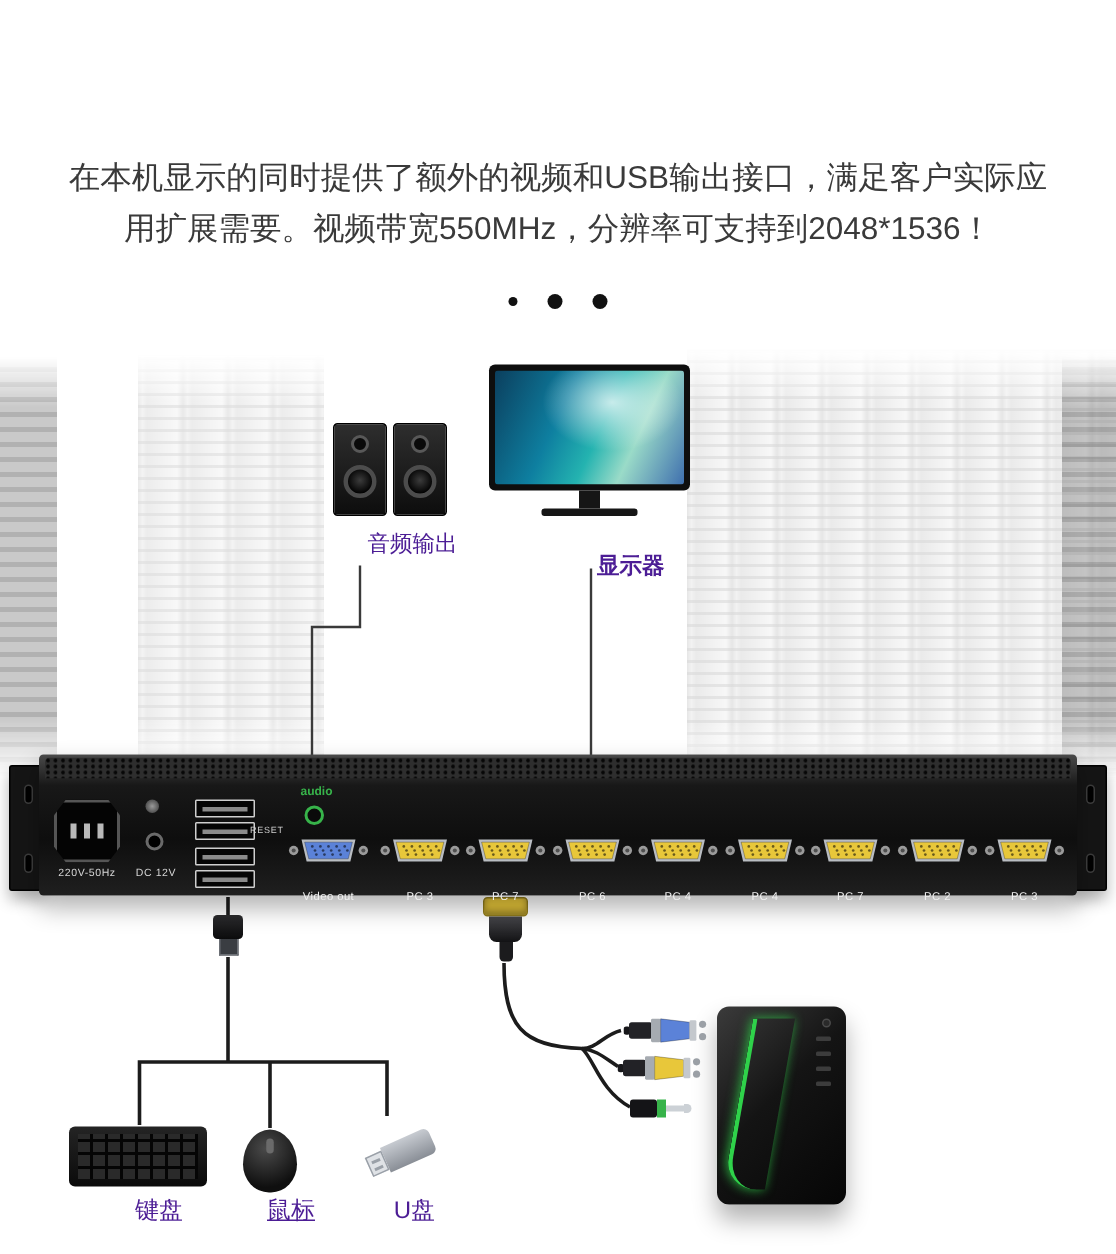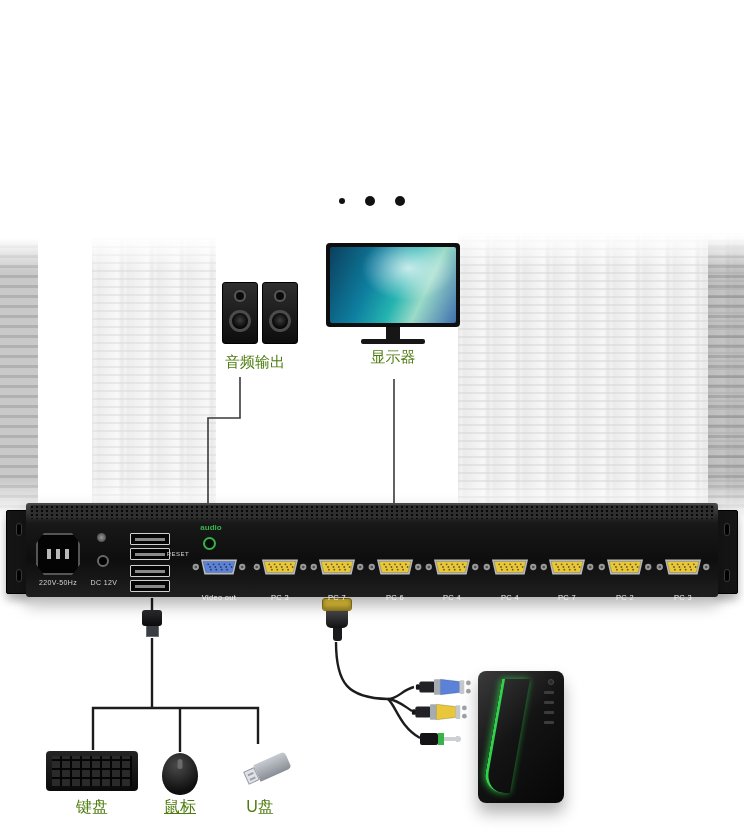--- a/index.html
+++ b/index.html
@@ -55,21 +55,21 @@
   
   .monitor{position:absolute;left:326px;top:243px;z-index:2;}
   .mon-frame{width:134px;height:84px;background:#0e0e0e;border-radius:4px;padding:4px;}
   .mon-screen{width:100%;height:100%;border-radius:2px;
     background:
       radial-gradient(ellipse at 62% 28%, rgba(255,255,255,.75), transparent 42%),
       linear-gradient(115deg,#0b3f5e 0%,#0e7fa0 35%,#24b3b0 55%,#9adbc8 72%,#3f6fae 100%);}
   .mon-neck{width:14px;height:12px;margin:0 auto;background:#161616;}
   .mon-base{width:64px;height:5px;margin:0 auto;background:#161616;border-radius:2px;}
 
-  .cap{position:absolute;text-align:center;font-size:15px;color:#4d7c0f;z-index:2;}
+  .cap{position:absolute;text-align:right;font-size:15px;color:#4c1d95;z-index:2;}
   .cap.big{font-size:16px;}
 
   
   .device{position:absolute;left:0;top:503px;width:744px;height:100px;z-index:4;}
   .ear{position:absolute;top:7px;width:24px;height:84px;background:#151515;
     border:1px solid #000;border-radius:2px;box-shadow:0 6px 10px rgba(0,0,0,.3);}
   .ear.l{left:6px;} .ear.r{left:714px;}
   .slot{position:absolute;left:9px;width:6px;height:13px;background:#000;
     border:1px solid #3d3d3d;border-radius:3px;}
   .slot.a{top:12px;} .slot.b{top:58px;}
@@ -161,20 +161,24 @@
 </head>
 <body>
 
 <div class="canvas">
 
   <div class="srv edge-l"></div>
   <div class="srv left"></div>
   <div class="srv right"></div>
   <div class="srv edge-r"></div>
 
+  <div class="desc">
+    <div>在本机显示的同时提供了额外的视频和USB输出接口，满足客户实际应</div>
+    <div>用扩展需要。视频带宽550MHz，分辨率可支持到2048*1536！</div>
+  </div>
   <div class="dots">
     <span class="dot s"></span>
     <span class="dot m"></span>
     <span class="dot m"></span>
   </div>
 
   <svg class="lines">
     <path class="ln-thin" d="M240 377 V418 H208 V505"></path>
     <path class="ln-thin" d="M394 379 V505"></path>
     <path class="ln-cable" d="M152 598 V611"></path>
@@ -199,21 +203,21 @@
   </div>
   <div class="cap" style="left:205px;top:353px;width:100px;">音频输出</div>
 
   <div class="monitor">
     <div class="mon-frame">
       <div class="mon-screen"></div>
     </div>
     <div class="mon-neck"></div>
     <div class="mon-base"></div>
   </div>
-  <div class="cap" style="left:343px;top:348px;width:100px;">显示器</div>
+  <div class="cap" style="left:343px;top:368px;width:100px;font-weight:bold;">显示器</div>
 
   <div class="usb-plug">
     <div class="up-body"></div>
     <div class="up-metal"></div>
   </div>
   <div class="hang-vga">
     <div class="hv-face"></div>
     <div class="hv-hood"></div>
     <div class="hv-tail"></div>
   </div>

